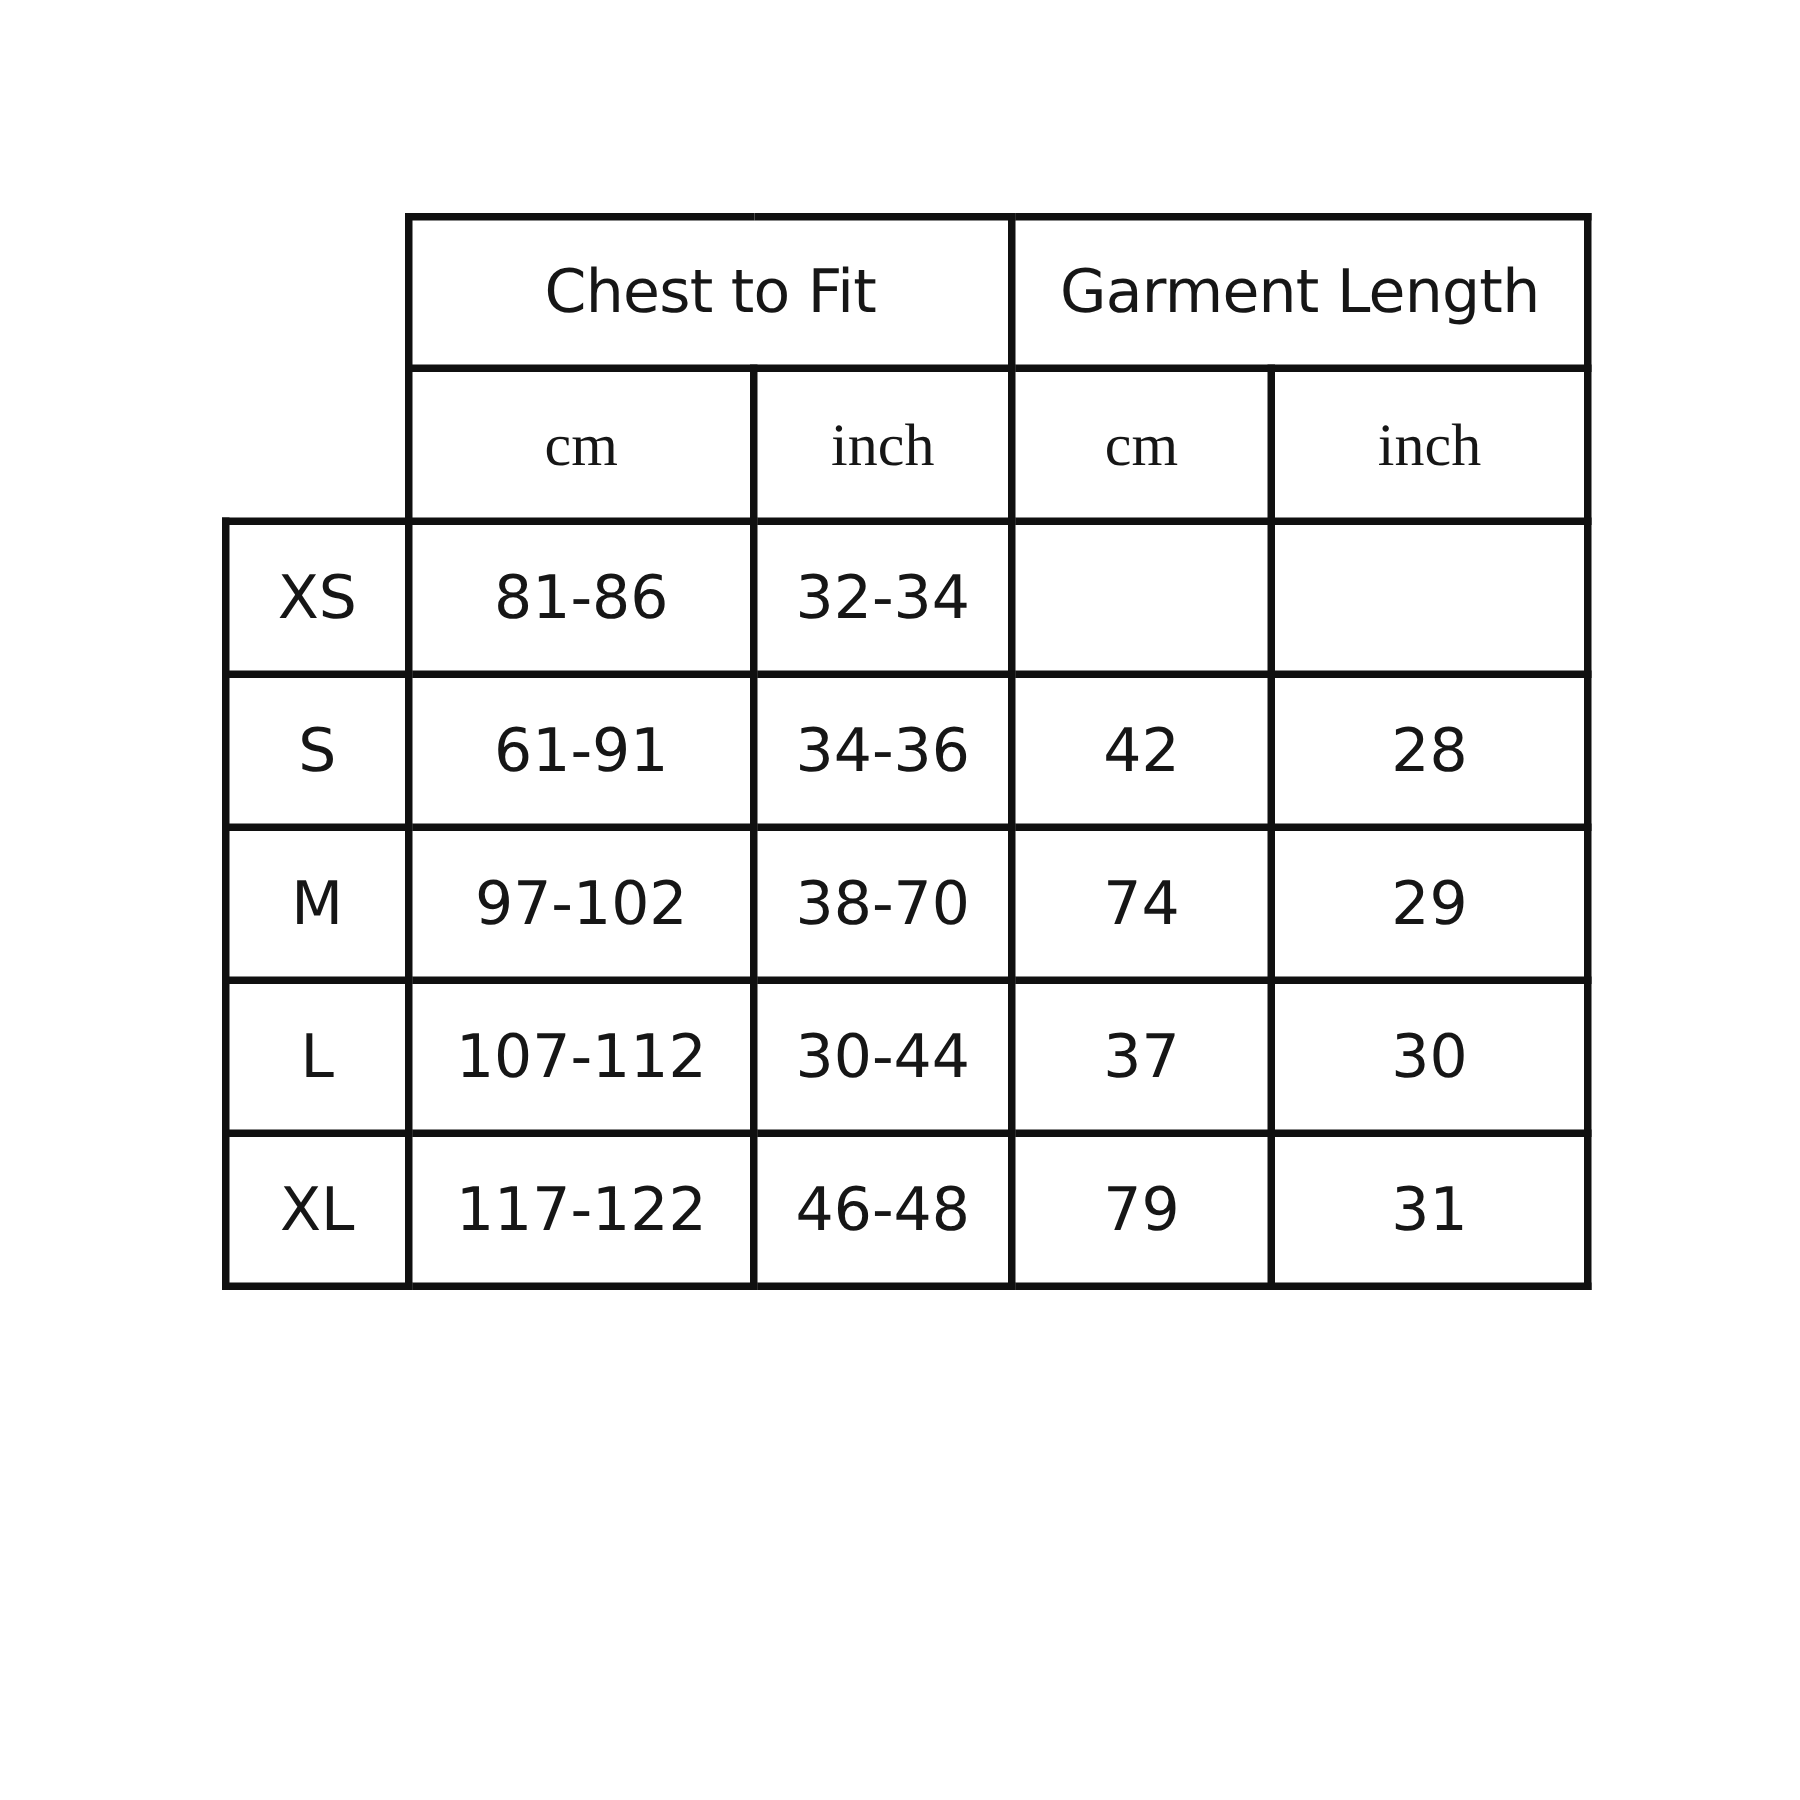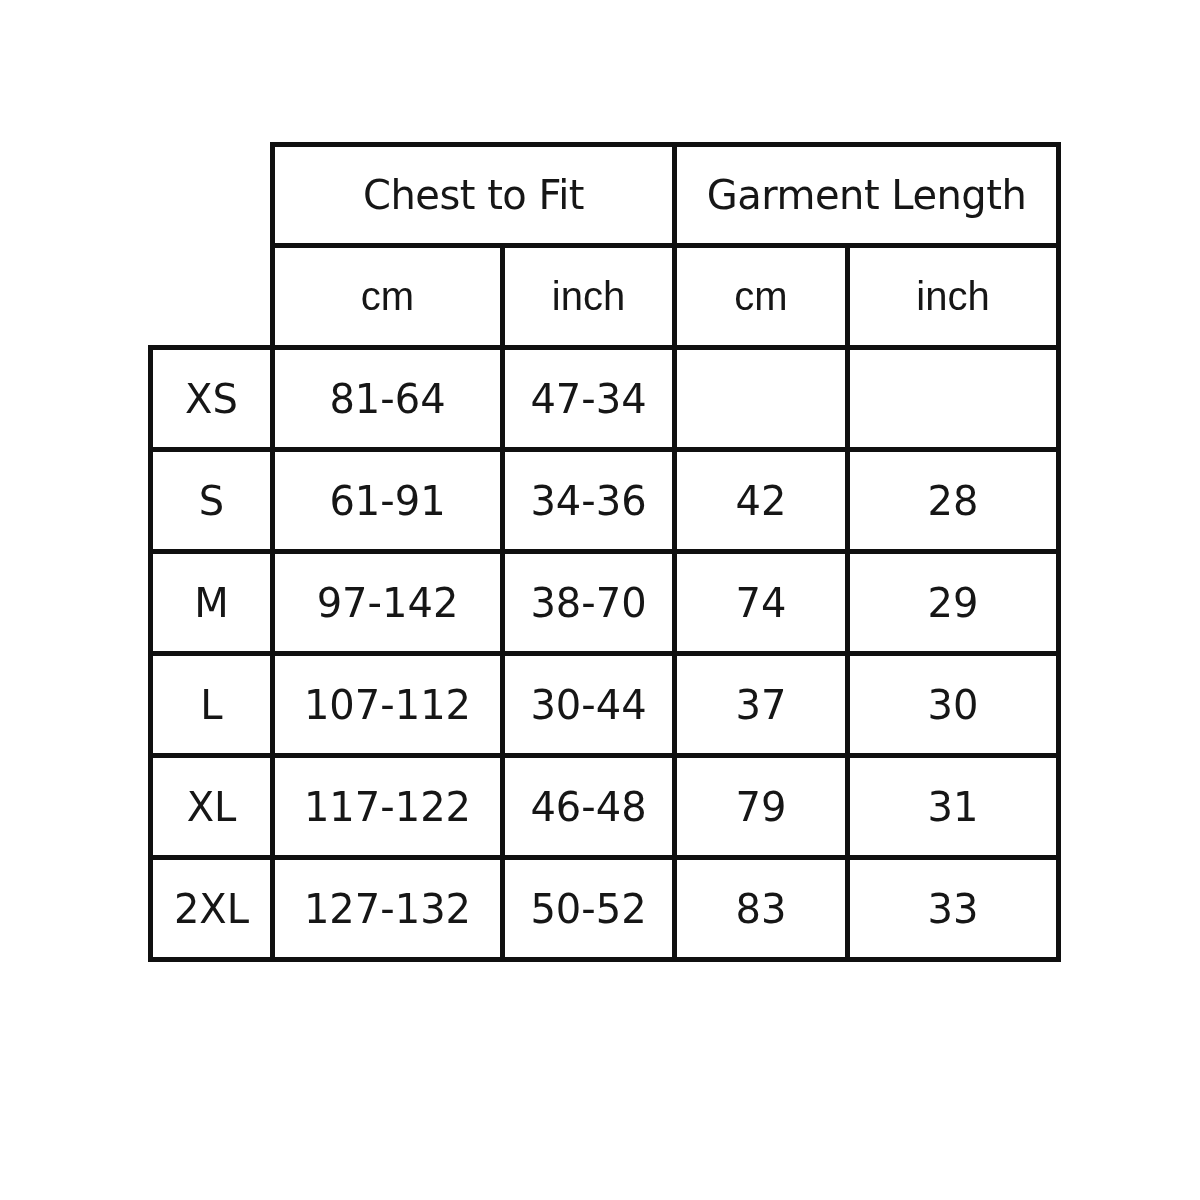--- a/index.html
+++ b/index.html
@@ -55,21 +55,21 @@
   tr.data-row         { height: 102px; }
 
   th.group-header {
     font-size: 42px;
     font-weight: 700;
     letter-spacing: -0.5px;
     color: #121212;
   }
 
   td.unit-header {
-    font-family: Liberation Sans, sans-serif;
+    font-family: Liberation Serif, serif;
     font-size: 40px;
     font-weight: 400;
     color: #3c3c3c;
   }
 
   th.size-label {
     font-size: 40px;
     font-weight: 700;
     color: #121212;
   }
@@ -103,56 +103,49 @@
           <td class="blank"></td>
           <td class="unit-header">cm</td>
           <td class="unit-header">inch</td>
           <td class="unit-header">cm</td>
           <td class="unit-header">inch</td>
         </tr>
       </thead>
       <tbody>
           <tr class="data-row">
             <th class="size-label">XS</th>
-            <td>81-64</td>
-            <td>47-34</td>
+            <td>81-86</td>
+            <td>32-34</td>
             <td></td>
             <td></td>
           </tr>
           <tr class="data-row">
             <th class="size-label">S</th>
             <td>61-91</td>
             <td>34-36</td>
             <td>42</td>
             <td>28</td>
           </tr>
           <tr class="data-row">
             <th class="size-label">M</th>
-            <td>97-142</td>
+            <td>97-102</td>
             <td>38-70</td>
             <td>74</td>
             <td>29</td>
           </tr>
           <tr class="data-row">
             <th class="size-label">L</th>
             <td>107-112</td>
             <td>30-44</td>
             <td>37</td>
             <td>30</td>
           </tr>
           <tr class="data-row">
             <th class="size-label">XL</th>
             <td>117-122</td>
             <td>46-48</td>
             <td>79</td>
             <td>31</td>
           </tr>
-          <tr class="data-row">
-            <th class="size-label">2XL</th>
-            <td>127-132</td>
-            <td>50-52</td>
-            <td>83</td>
-            <td>33</td>
-          </tr>
         </tbody>
     </table>
   </div>
 </div>
 
 </body></html>

